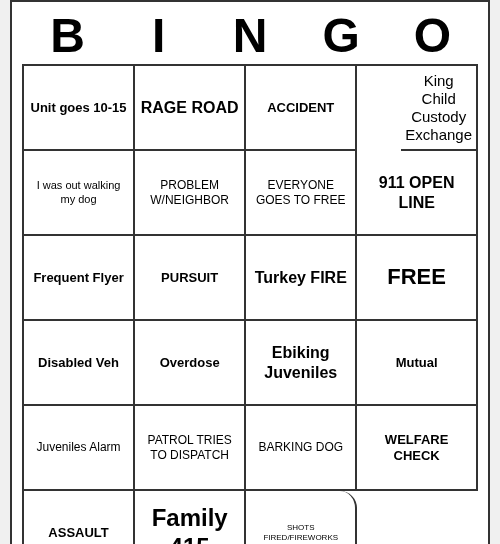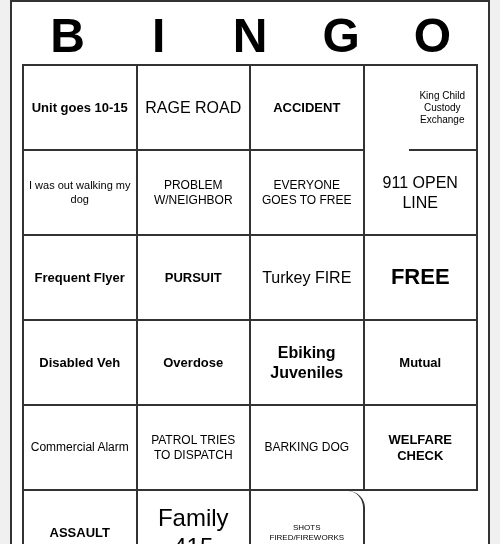--- a/index.html
+++ b/index.html
@@ -45,21 +45,21 @@
       align-items: center;
       justify-content: center;
       text-align: center;
       padding: 4px;
       font-size: 11px;
       font-family: Arial, sans-serif;
       line-height: 1.2;
     }
     .bingo-cell.large-text {
       font-size: 16px;
-      font-weight: normal;
+      font-weight: bold;
     }
     .bingo-cell.medium-text {
       font-size: 13px;
       font-weight: bold;
     }
     .bingo-cell.small-text {
       font-size: 12px;
     }
     .bingo-cell.free {
       font-size: 22px;
@@ -75,37 +75,37 @@
     <span>I</span>
     <span>N</span>
     <span>G</span>
     <span>O</span>
   </div>
   <div class="bingo-grid">
 
     <div class="bingo-cell medium-text">Unit goes 10-15</div>
     <div class="bingo-cell large-text">RAGE ROAD</div>
     <div class="bingo-cell medium-text">ACCIDENT</div>
-    <div class="bingo-cell" style="font-size:10px;margin-left:44px;">King Child Custody Exchange</div>
+    <div class="bingo-cell" style="font-size:15px;margin-left:44px;">King Child Custody Exchange</div>
     <div class="bingo-cell" style="font-size:11px;">I was out walking my dog</div>
 
     <div class="bingo-cell small-text">PROBLEM W/NEIGHBOR</div>
     <div class="bingo-cell small-text">EVERYONE GOES TO FREE</div>
     <div class="bingo-cell large-text">911 OPEN LINE</div>
     <div class="bingo-cell medium-text">Frequent Flyer</div>
     <div class="bingo-cell medium-text">PURSUIT</div>
 
     <div class="bingo-cell large-text">Turkey FIRE</div>
     <div class="bingo-cell free">FREE</div>
     <div class="bingo-cell medium-text">Disabled Veh</div>
 
     <div class="bingo-cell medium-text">Overdose</div>
     <div class="bingo-cell" style="font-size:16px; font-weight:bold;">Ebiking Juveniles</div>
     <div class="bingo-cell medium-text">Mutual</div>
-    <div class="bingo-cell small-text">Commercial Alarm</div>
+    <div class="bingo-cell small-text">Juveniles Alarm</div>
     <div class="bingo-cell small-text">PATROL TRIES TO DISPATCH</div>
 
     <div class="bingo-cell small-text">BARKING DOG</div>
     <div class="bingo-cell medium-text">WELFARE CHECK</div>
     <div class="bingo-cell medium-text">ASSAULT</div>
     <div class="bingo-cell large-text" style="font-size:24px;">Family 415</div>
     <div class="bingo-cell" style="font-size:8px;border-radius:17px;">SHOTS FIRED/FIREWORKS</div>
   </div>
 </div>
 

